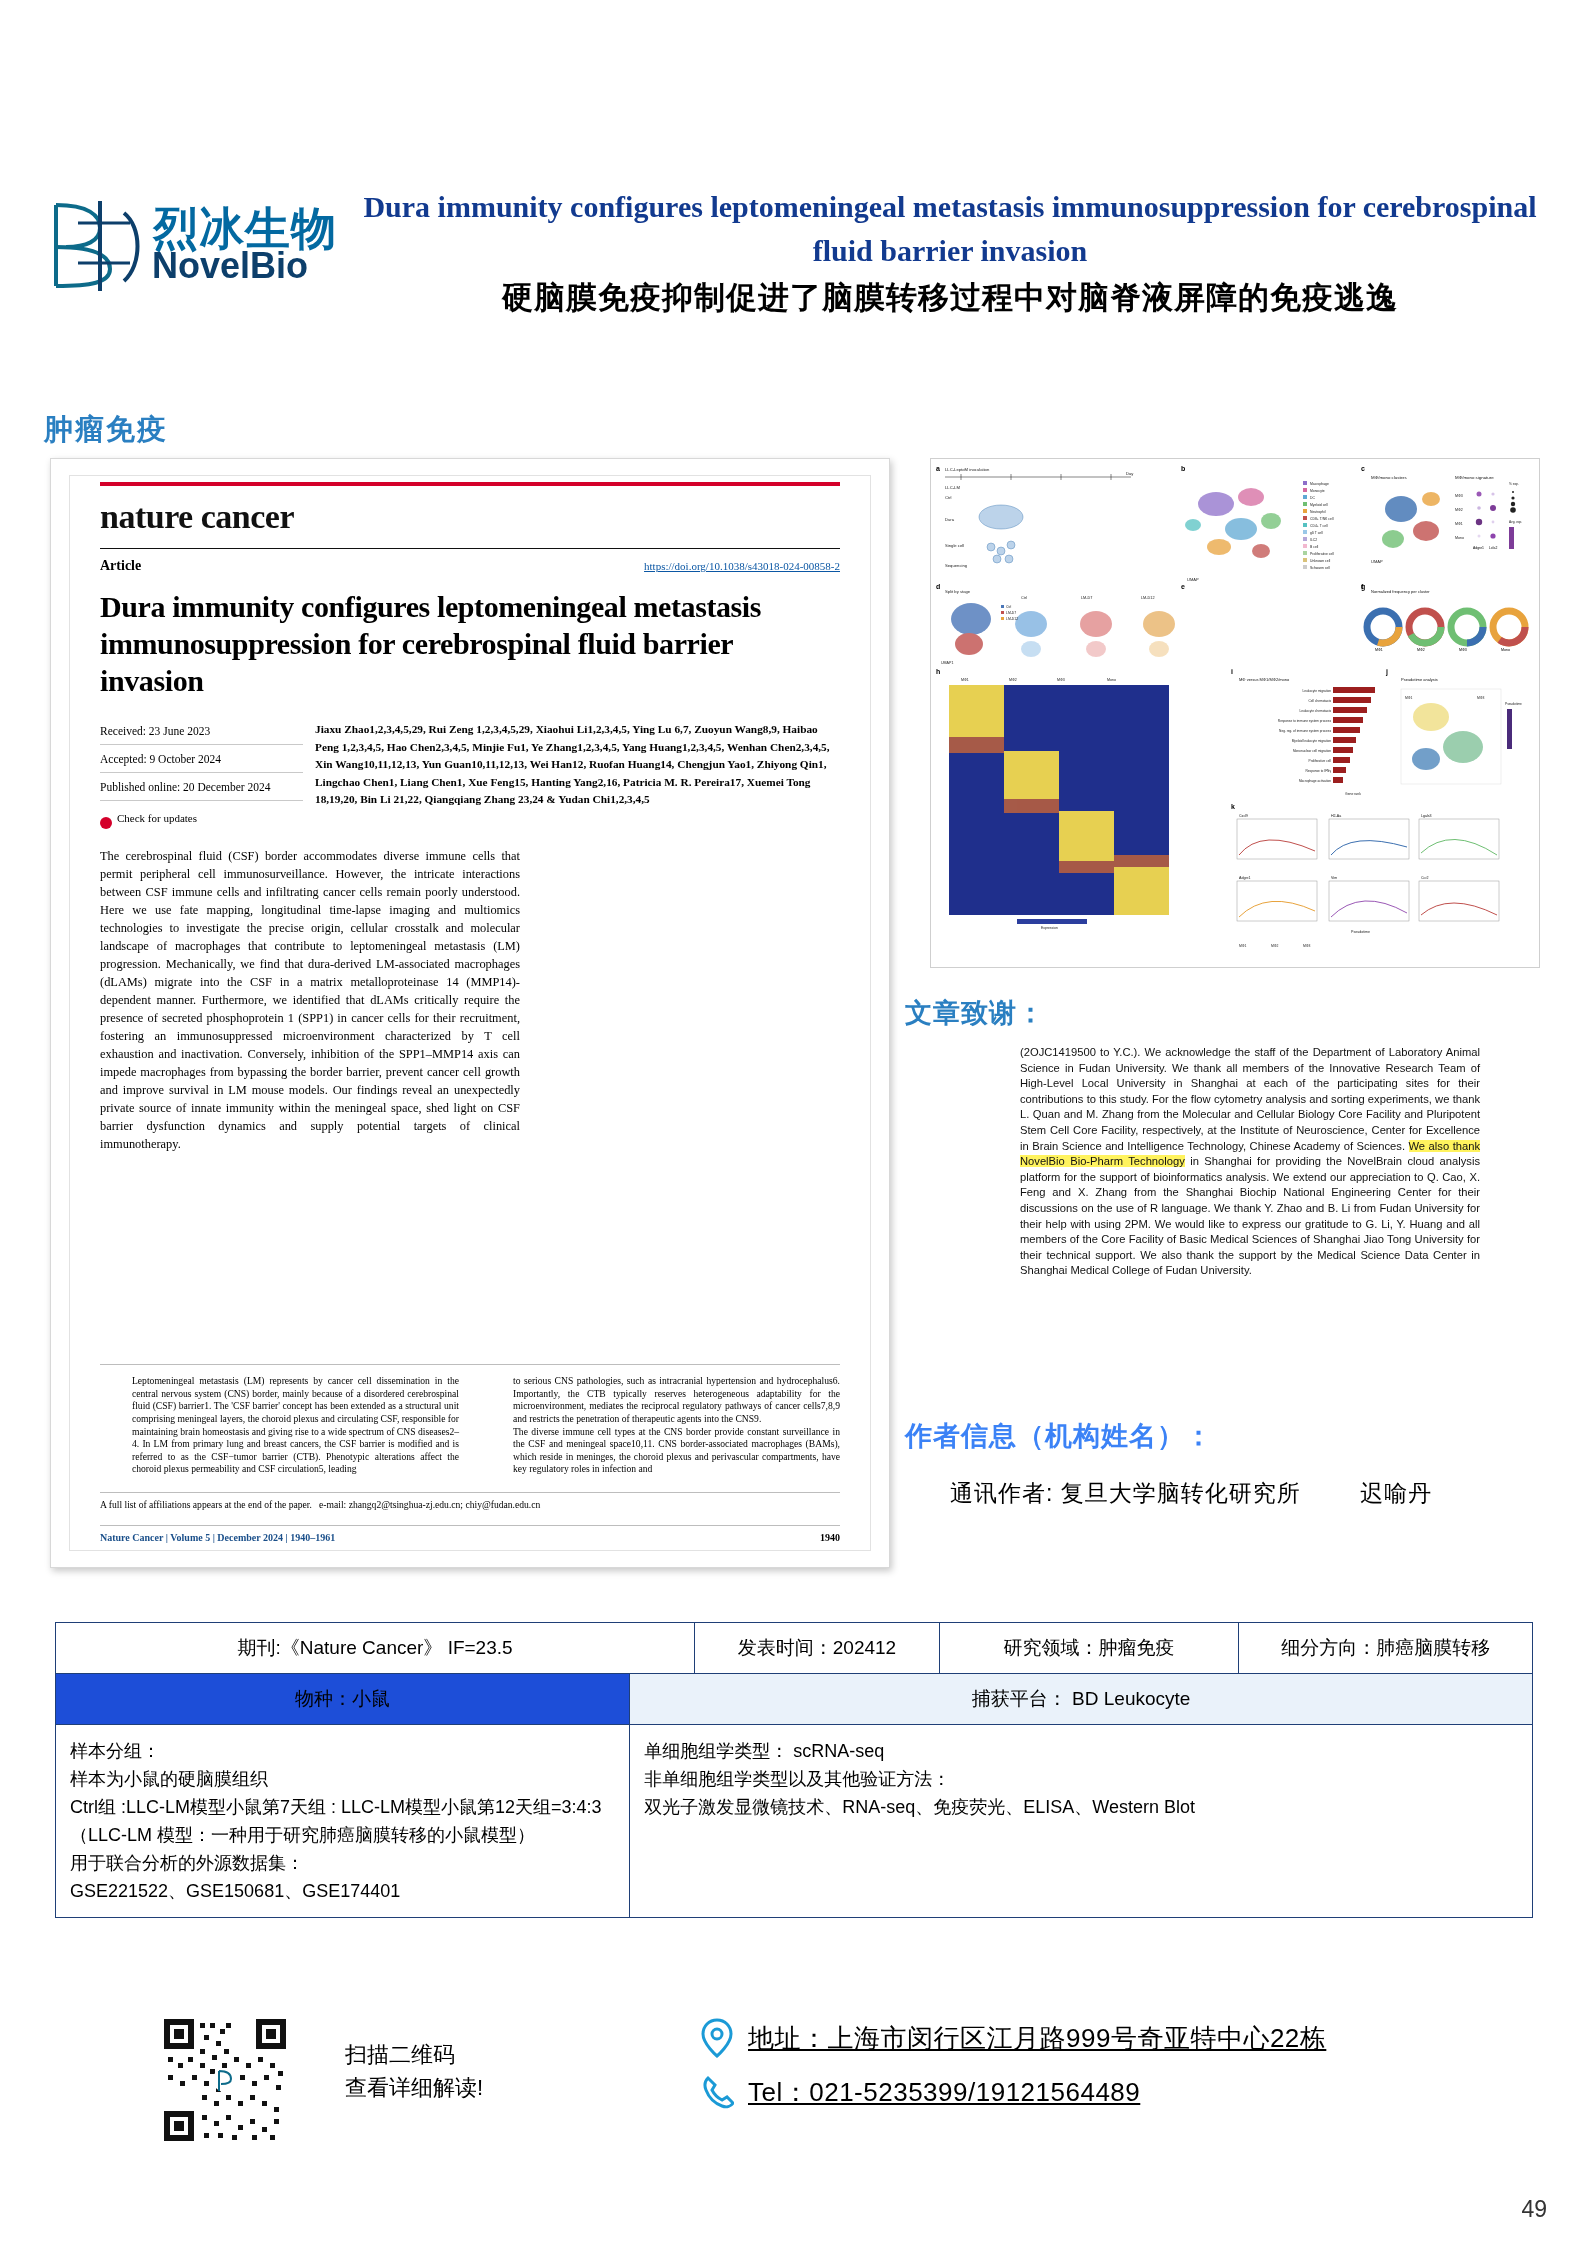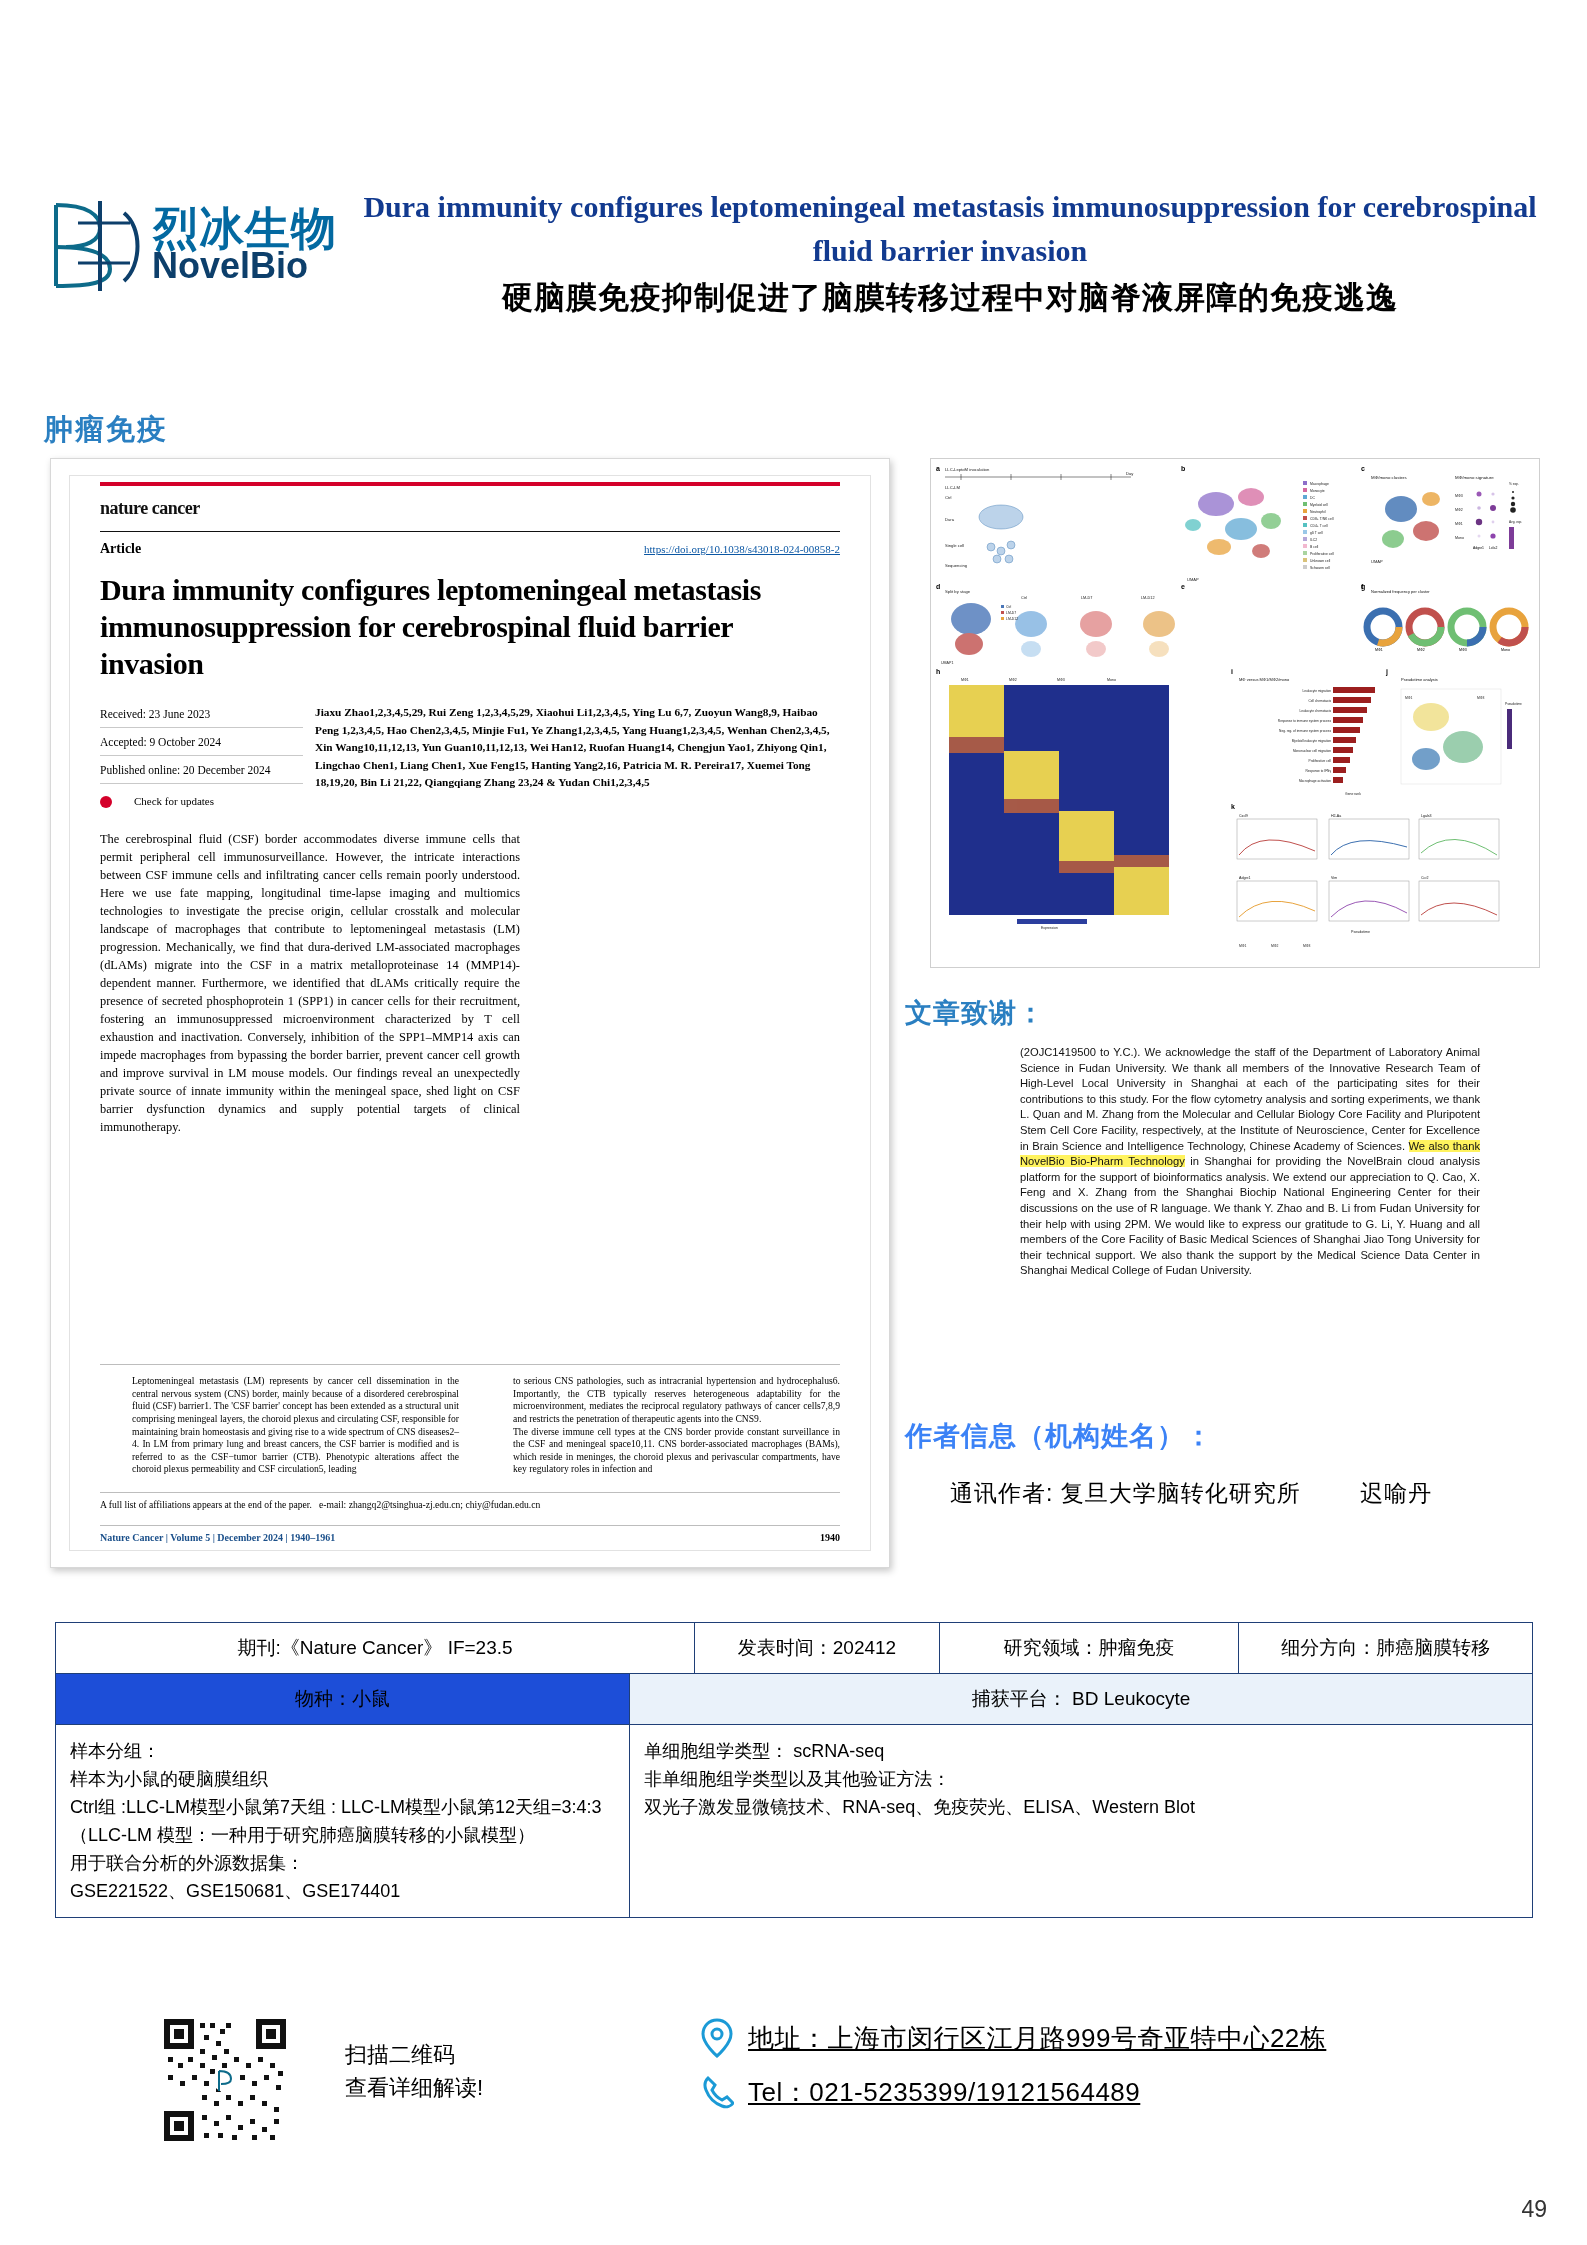--- a/index.html
+++ b/index.html
@@ -112,21 +112,21 @@
     position: relative;
     width: 100%;
     height: 100%;
     border: 1px solid #e2e2e2;
     box-sizing: border-box;
     padding: 22px 30px 10px 30px;
     font-size: 10px;
   }
   .nc-logo {
     font-family: "Liberation Serif", serif;
-    font-size: 18px;
+    font-size: 34px;
     font-weight: bold;
     letter-spacing: -0.5px;
     color: #111;
   }
   .nc-rule {
     position: absolute;
     left: 30px;
     right: 30px;
     top: 6px;
     height: 4px;
@@ -170,22 +170,22 @@
     padding-right: 12px;
     box-sizing: border-box;
   }
   .meta-left .ln {
     border-bottom: 1px solid #c9c9c9;
     padding-bottom: 2px;
     margin-bottom: 4px;
   }
   .check-upd {
     display: flex;
-    align-items: center;
-    gap: 22px;
+    align-items: flex-end;
+    gap: 5px;
     margin-top: 7px;
     font-size: 11px;
   }
   .check-dot {
     width: 12px; height: 12px;
     border-radius: 50%;
     background: #d4002a;
     display: inline-block;
   }
   .authors {

